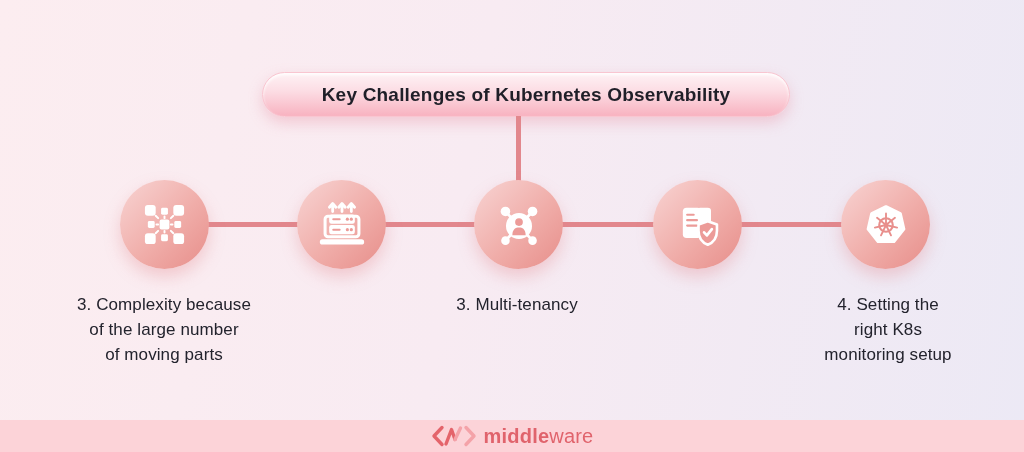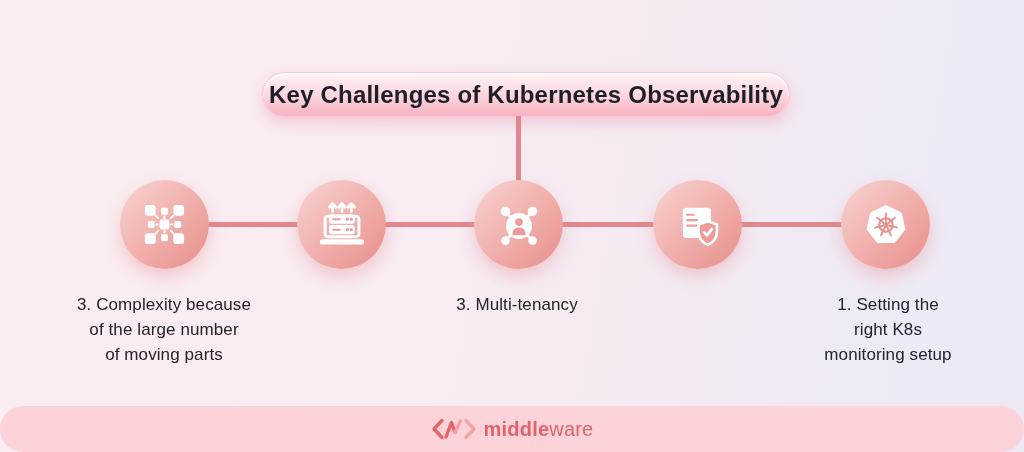--- a/index.html
+++ b/index.html
@@ -16,21 +16,21 @@
   .banner{
     position:absolute;left:262px;top:72px;width:528px;height:45px;
     border-radius:23px;
     background:linear-gradient(180deg,#fef2f5 0%,#fcdde4 42%,#f8b2c0 100%);
     border:1px solid #f9c6d1;
     box-shadow:0 6px 14px rgba(232,144,162,.38), inset 0 2px 3px rgba(255,255,255,.9);
     display:flex;align-items:center;justify-content:center;
     box-sizing:border-box;
   }
   .banner span{
-    font-size:24px;font-weight:600;color:#1f1f28;letter-spacing:.2px;
+    font-size:19px;font-weight:600;color:#1f1f28;letter-spacing:.2px;
   }
   
   .vline{
     position:absolute;left:516px;top:116px;width:5px;height:66px;
     background:#e2878d;
   }
   .hline{
     position:absolute;left:164px;top:222px;width:722px;height:5px;
     background:#e2878d;
   }
@@ -45,23 +45,23 @@
   
   .label{
     position:absolute;top:292px;width:260px;
     text-align:center;white-space:pre-line;
     font-size:17px;font-weight:500;line-height:25px;color:#23232d;
     letter-spacing:.1px;
   }
   .l1{left:34px}.l2{left:211px}.l3{left:387px}.l4{left:569px}.l5{left:758px}
   
   .footer{
-    position:absolute;left:0;bottom:0;width:1024px;height:46px;
+    position:absolute;left:0;bottom:0;width:1024px;height:32px;
     background:#fcd3d8;
-    display:flex;align-items:center;justify-content:center;border-radius:23px;
+    display:flex;align-items:center;justify-content:center;
   }
   .brand{display:flex;align-items:center;gap:7px;}
   .brand-text{font-size:20px;color:#e0636c;letter-spacing:.2px;}
   .brand-text .b{font-weight:700;}
   .brand-text .r{font-weight:400;}
 </style>
 </head>
 <body>
 
 <div class="canvas">
@@ -169,21 +169,21 @@
       </g>
       <circle cx="24" cy="24" r="6.5" fill="none" stroke="#e88f8c" stroke-width="2"></circle>
       <circle cx="24" cy="24" r="2.3" fill="#e88f8c"></circle>
     </svg>
   </div>
 
   <div class="label l1">3. Complexity because
 of the large number
 of moving parts</div>
   <div class="label l3">3. Multi-tenancy</div>
-  <div class="label l5">1. Setting the
+  <div class="label l5">4. Setting the
 right K8s
 monitoring setup</div>
 
   <div class="footer">
     <div class="brand">
       <svg width="46" height="24" viewBox="0 0 46 24">
         <polyline points="11,3.5 3,12 11,20.5" fill="none" stroke="#e4646b" stroke-width="3.4" stroke-linecap="round" stroke-linejoin="round"></polyline>
         <polyline points="15,20 20.5,5.5 24,15.5" fill="none" stroke="#e4646b" stroke-width="3.4" stroke-linecap="round" stroke-linejoin="round"></polyline>
         <polyline points="24,15.5 29.5,4" fill="none" stroke="#f4a2a8" stroke-width="3.4" stroke-linecap="round" stroke-linejoin="round"></polyline>
         <polyline points="35,3.5 43,12 35,20.5" fill="none" stroke="#f4a2a8" stroke-width="3.4" stroke-linecap="round" stroke-linejoin="round"></polyline>

